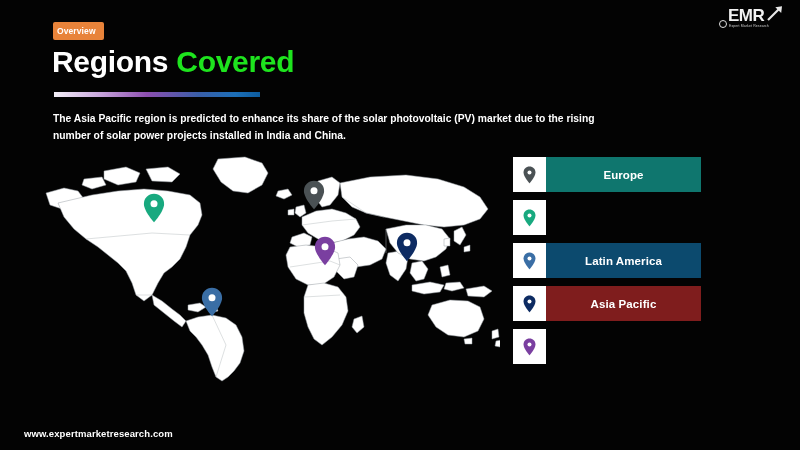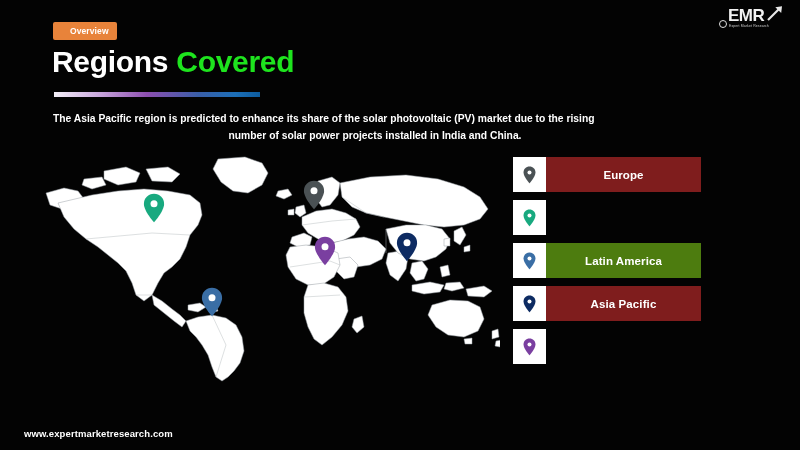--- a/index.html
+++ b/index.html
@@ -35,21 +35,21 @@
     width: 8px; height: 8px; border: 1.4px solid #e0e0e0;
     border-radius: 50%;
   }
   #logo .logo-arrow { position: absolute; left: 52px; top: -1px; }
 
   
   #badge-overview {
     position: absolute; left: 53px; top: 22px;
     background: #e8833a; color: #ffffff;
     font-size: 8.5px; font-weight: bold;
-    padding: 4px 8px 4px 17px;
+    padding: 4px 8px 4px 4px;
     border-radius: 2px;
     letter-spacing: 0.1px;
   }
   #page-title {
     position: absolute; left: 52px; top: 43px;
     font-size: 30px; font-weight: bold; line-height: 38px;
     letter-spacing: -0.3px;
     white-space: nowrap;
   }
   #page-title .t1 { color: #ffffff; }
@@ -61,21 +61,21 @@
     background: linear-gradient(to right, #f4f0f8 0%, #c9a7dd 22%, #8d4fb0 45%, #3a5ea8 70%, #1c6fb8 88%, #0d5c9e 100%);
   }
 
   #intro-text {
     position: absolute; left: 53px; top: 110px;
     width: 644px;
     font-size: 10.3px; font-weight: bold; color: #ffffff;
     line-height: 17px;
     text-align: justify;
   }
-  #intro-text .line2 { text-align: center; }
+  #intro-text .line2 { text-align: left; }
 
   
   #map-wrap {
     position: absolute; left: 40px; top: 155px;
     width: 460px; height: 230px;
   }
   #map-wrap svg { display: block; width: 100%; height: 100%; }
 
   .map-pin { position: absolute; width: 22px; height: 30px; }
   .map-pin svg { width: 22px; height: 30px; }
@@ -267,40 +267,40 @@
 
   <div id="legend">
 
     <div class="legend-row">
       <div class="legend-icon">
         <svg viewBox="0 0 22 30">
             <path d="M11 0.8 C5.2 0.8 0.9 5.2 0.9 10.9 C0.9 18 11 29.2 11 29.2 C11 29.2 21.1 18 21.1 10.9 C21.1 5.2 16.8 0.8 11 0.8 Z" fill="#4a5154"></path>
             <circle cx="11" cy="10.7" r="3.4" fill="#ffffff"></circle>
           </svg>
       </div>
-      <div class="legend-label" style="background:#7f1d1d">Europe</div>
+      <div class="legend-label" style="background:#0f766e">Europe</div>
     </div>
 
     <div class="legend-row">
       <div class="legend-icon">
         <svg viewBox="0 0 22 30">
             <path d="M11 0.8 C5.2 0.8 0.9 5.2 0.9 10.9 C0.9 18 11 29.2 11 29.2 C11 29.2 21.1 18 21.1 10.9 C21.1 5.2 16.8 0.8 11 0.8 Z" fill="#18a97f"></path>
             <circle cx="11" cy="10.7" r="3.4" fill="#ffffff"></circle>
           </svg>
       </div>
     </div>
 
     <div class="legend-row">
       <div class="legend-icon">
         <svg viewBox="0 0 22 30">
             <path d="M11 0.8 C5.2 0.8 0.9 5.2 0.9 10.9 C0.9 18 11 29.2 11 29.2 C11 29.2 21.1 18 21.1 10.9 C21.1 5.2 16.8 0.8 11 0.8 Z" fill="#3a6ea5"></path>
             <circle cx="11" cy="10.7" r="3.4" fill="#ffffff"></circle>
           </svg>
       </div>
-      <div class="legend-label" style="background:#4d7c0f">Latin America</div>
+      <div class="legend-label" style="background:#0c4a6e">Latin America</div>
     </div>
 
     <div class="legend-row">
       <div class="legend-icon">
         <svg viewBox="0 0 22 30">
             <path d="M11 0.8 C5.2 0.8 0.9 5.2 0.9 10.9 C0.9 18 11 29.2 11 29.2 C11 29.2 21.1 18 21.1 10.9 C21.1 5.2 16.8 0.8 11 0.8 Z" fill="#0d2b62"></path>
             <circle cx="11" cy="10.7" r="3.4" fill="#ffffff"></circle>
           </svg>
       </div>
       <div class="legend-label" style="background:#7f1d1d">Asia Pacific</div>

